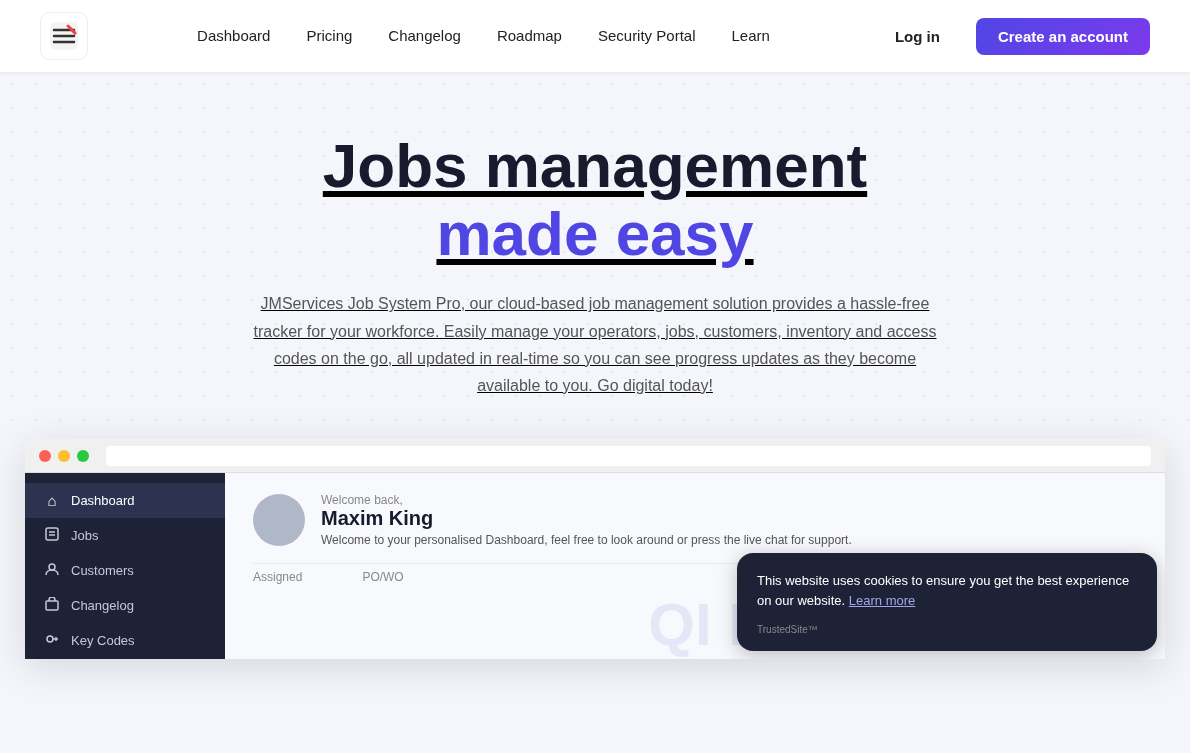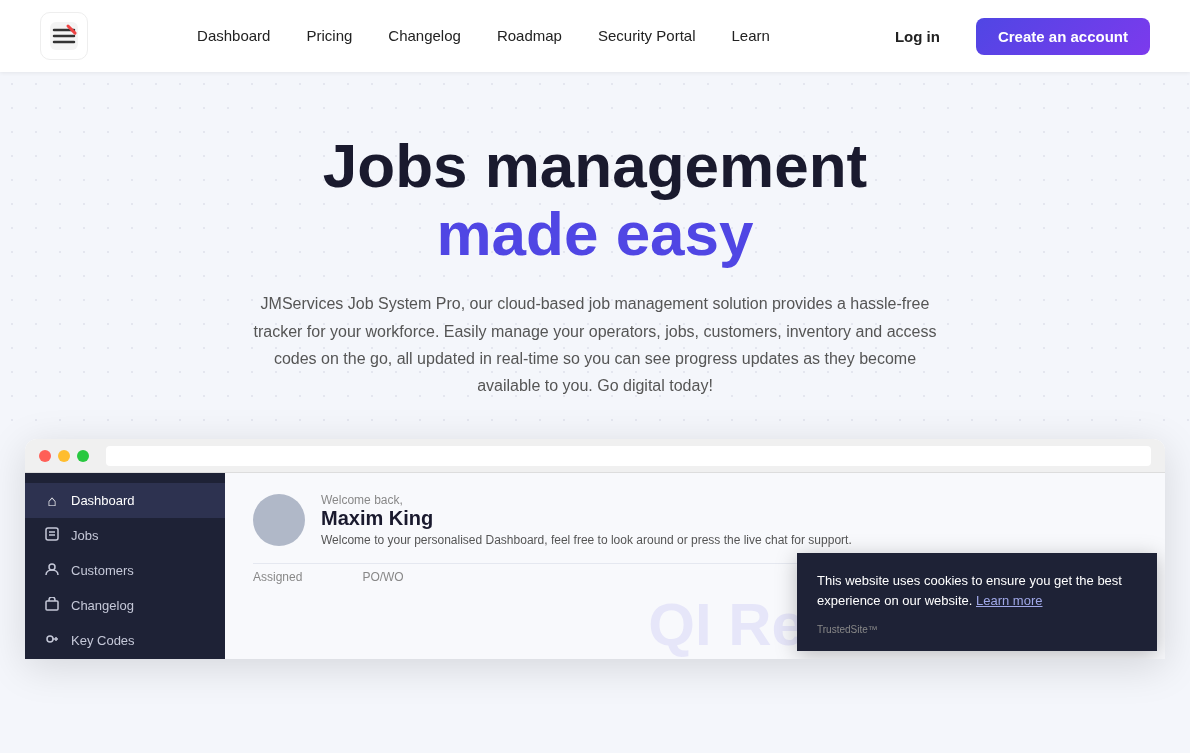--- a/index.html
+++ b/index.html
@@ -61,20 +61,21 @@
       font-weight: 600;
       cursor: pointer;
     }
 
     
     .hero {
       text-align: center;
       padding: 60px 40px 40px;
       background: #f4f6fb;
       position: relative;
+      text-decoration: underline;
     }
     
     .hero::before {
       content: '';
       position: absolute;
       top: 0; left: 0; right: 0; bottom: 0;
       background-image: radial-gradient(circle, #c7c9d9 1px, transparent 1px);
       background-size: 24px 24px;
       opacity: 0.35;
       pointer-events: none;
@@ -192,24 +193,24 @@
       font-size: 12px;
       color: #555;
       margin-top: 3px;
     }
 
     
     .cookie-banner {
       position: absolute;
       bottom: 8px;
       right: 8px;
-      width: 360px;
+      width: 420px;
       background: #1e2236;
       color: #fff;
-      border-radius: 0;
+      border-radius: 16px;
       padding: 18px 20px 14px;
       font-size: 13px;
       line-height: 1.5;
       z-index: 100;
       box-shadow: 0 4px 20px rgba(0,0,0,0.25);
     }
     .cookie-banner p {
       margin-bottom: 12px;
     }
     .cookie-link {

